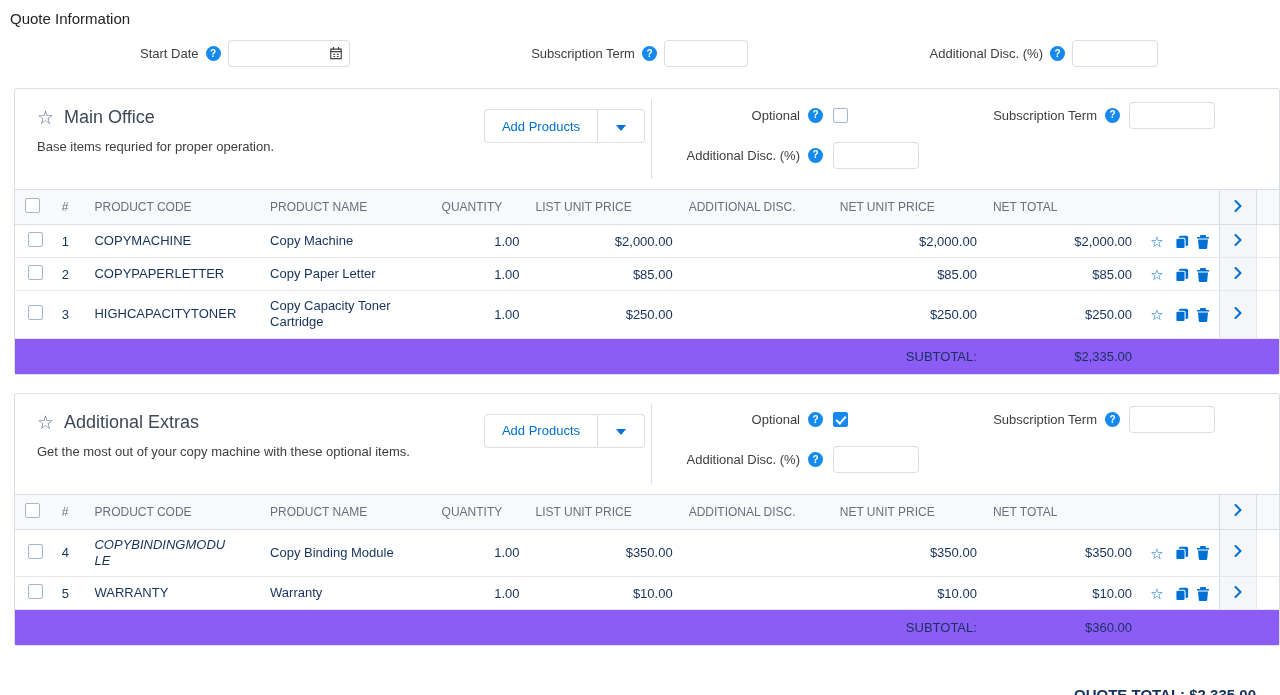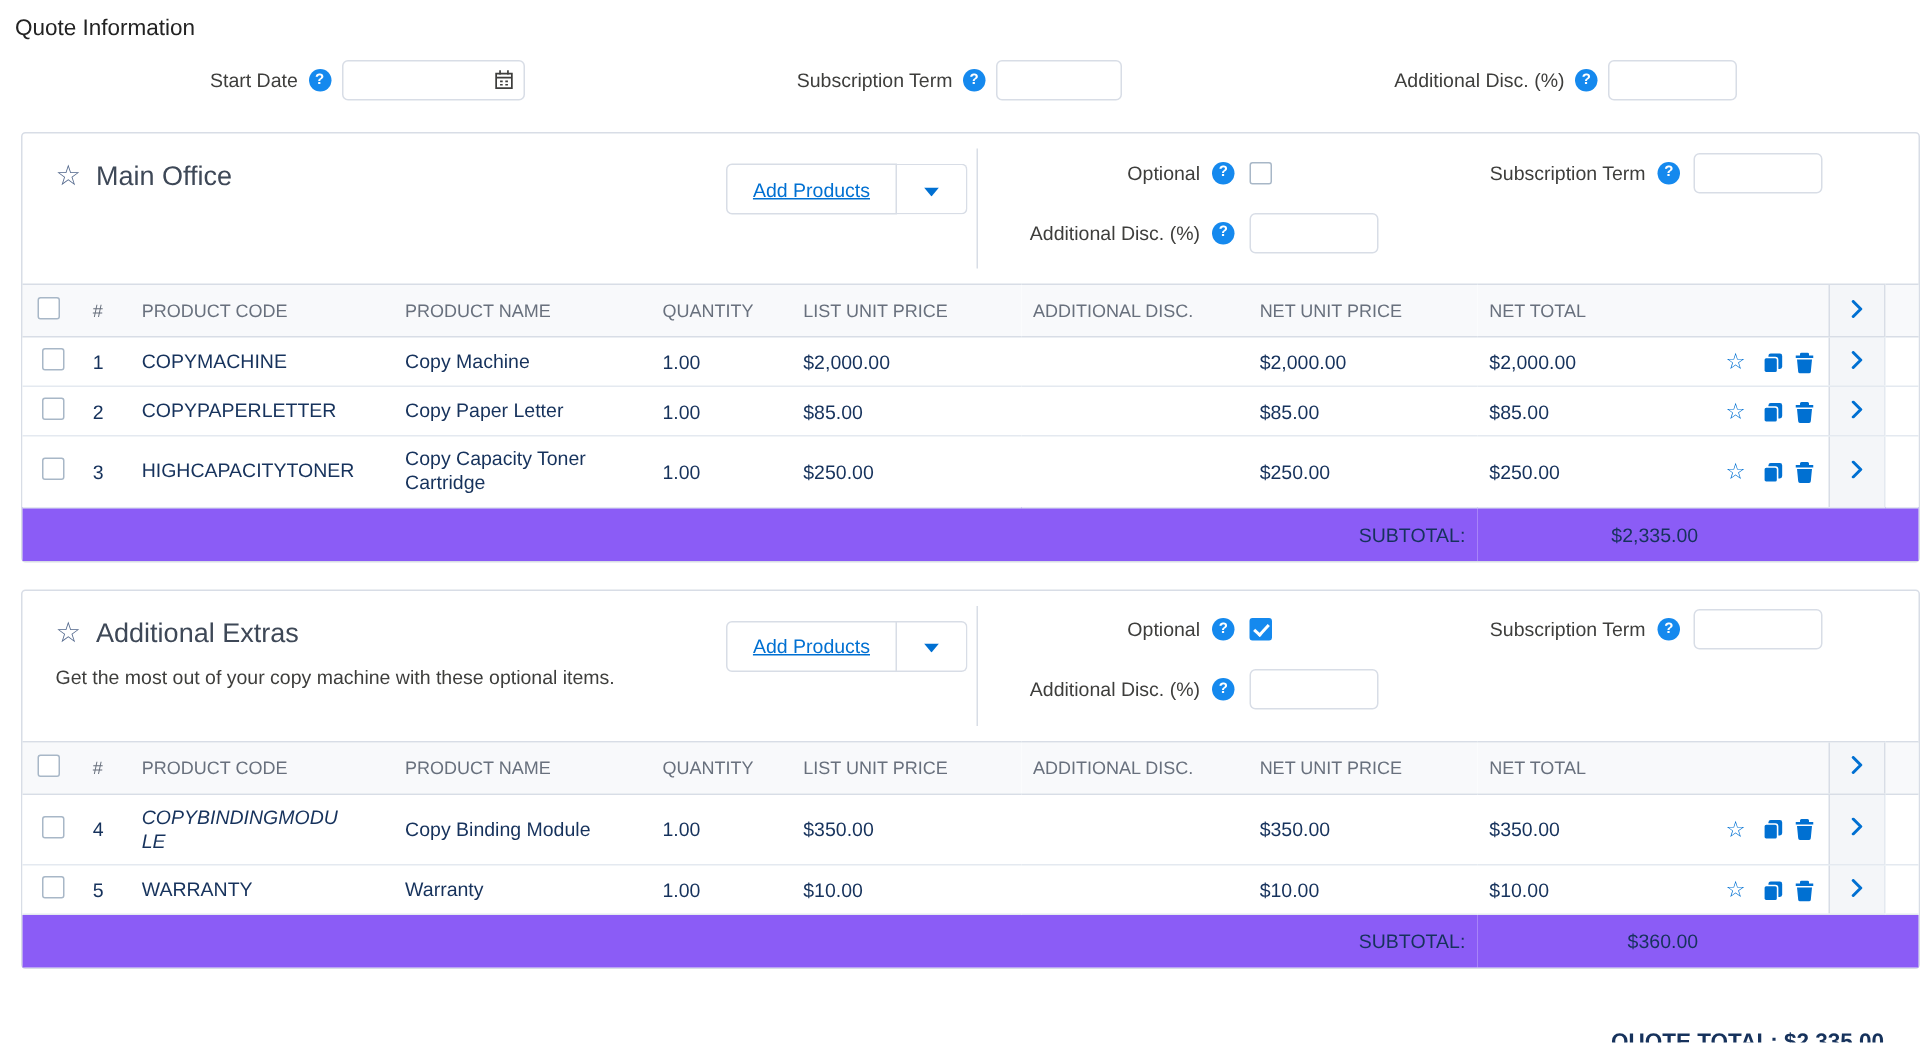--- a/index.html
+++ b/index.html
@@ -37,21 +37,21 @@
   .gh-titlebox { flex:1; min-width:0; }
   .gh-titlerow { display:flex; align-items:center; gap:10px; margin-top:6px; }
   .g-star { font-size:19px; color:#54698d; cursor:pointer; line-height:1; }
   .g-title { font-size:18px; font-weight:400; color:#3e4857; margin:0; }
   .g-desc { font-size:13px; color:#3e3e3c; margin:11px 0 0 0; }
   .btn-group { display:inline-flex; align-self:flex-start; margin-top:8px; }
   .btn {
     height:34px; background:#fff; border:1px solid #d8dde6; color:#0070d2;
     font-size:13px; cursor:pointer; font-family:inherit;
   }
-  .btn-main { padding:0 17px; border-radius:4px 0 0 4px;text-decoration:underline; }
+  .btn-main { padding:0 17px; border-radius:4px 0 0 4px; }
   .btn-caret { width:47px; border-left:none; border-radius:0 4px 4px 0; display:inline-flex; align-items:center; justify-content:center; }
   .gh-divider { width:1px; background:#d8dde6; margin:10px 0; }
   .gh-right { flex:1; padding:12px 0 8px 30px; }
   .gh-row { display:flex; align-items:center; margin-bottom:12px; height:28px; }
   .f-label { width:118px; text-align:right; font-size:13px; color:#3e3e3c; flex:0 0 auto; }
   .gh-row .help { margin:0 10px 0 8px; }
   .ctrl { width:86px; display:inline-flex; align-items:center; }
   .gh-sub { display:flex; align-items:center; margin-left:auto; margin-right:64px; }
   .f-label2 { font-size:13px; color:#3e3e3c; }
   .gh-sub .help { margin:0 9px 0 8px; }
@@ -72,21 +72,21 @@
   table.lines { width:100%; border-collapse:collapse; table-layout:fixed; }
   .lines th {
     background:#f8f9fb; border-top:1px solid #d8dde6; border-bottom:1px solid #d8dde6;
     font-size:12px; font-weight:400; color:#68707d; text-align:left; padding:8px 8px;
     white-space:nowrap; overflow:hidden;
   }
   .lines td {
     font-size:13px; color:#16325c; padding:7px 8px;
     border-bottom:1px solid #e4e9f0; vertical-align:middle; background:#fff;
   }
-  .num { }
+  .num { text-align:right; }
   .c-sel { text-align:center; padding-left:10px !important; }
   th.c-chev, td.c-chev { background:#f4f6f9; border-left:1px solid #d8dde6; text-align:center; padding:7px 4px; cursor:pointer; }
   th.c-strip { border-left:1px solid #d8dde6; }
   td.c-strip { border-left:1px solid #e4e9f0; background:#fff; }
   .code { display:inline-block; max-width:158px; word-break:break-all; line-height:1.25; }
   .wrap .code { max-width:136px;font-style:italic; }
   .pname { display:inline-block; max-width:130px; line-height:1.25; }
   .c-act { white-space:nowrap; text-align:center; padding:7px 2px !important; }
   .act-star { color:#0070d2; font-size:15px; cursor:pointer; margin-right:4px; vertical-align:middle; line-height:1; }
   .act { cursor:pointer; margin-left:4px; display:inline-block; vertical-align:middle; line-height:0; }
@@ -132,20 +132,21 @@
   </div>
 
   <section class="group">
     <div class="group-head">
       <div class="gh-left">
         <div class="gh-titlebox">
           <div class="gh-titlerow">
             <span class="g-star">☆</span>
             <h2 class="g-title">Main Office</h2>
           </div>
+          <p class="g-desc">Base items requried for proper operation.</p>
         </div>
         <div class="btn-group">
           <button class="btn btn-main">Add Products</button>
           <button class="btn btn-caret">
             <span><svg width="10" height="6" viewBox="0 0 10 6">
                   <path d="M0 0h10L5 6z" fill="#0070d2"></path>
                 </svg></span>
           </button>
         </div>
       </div>

